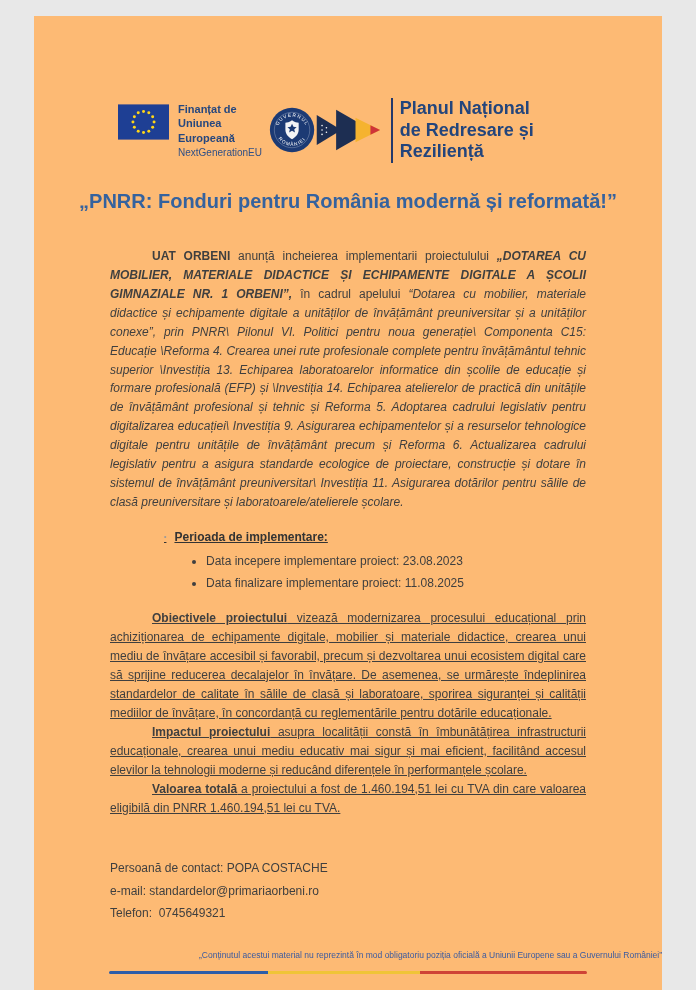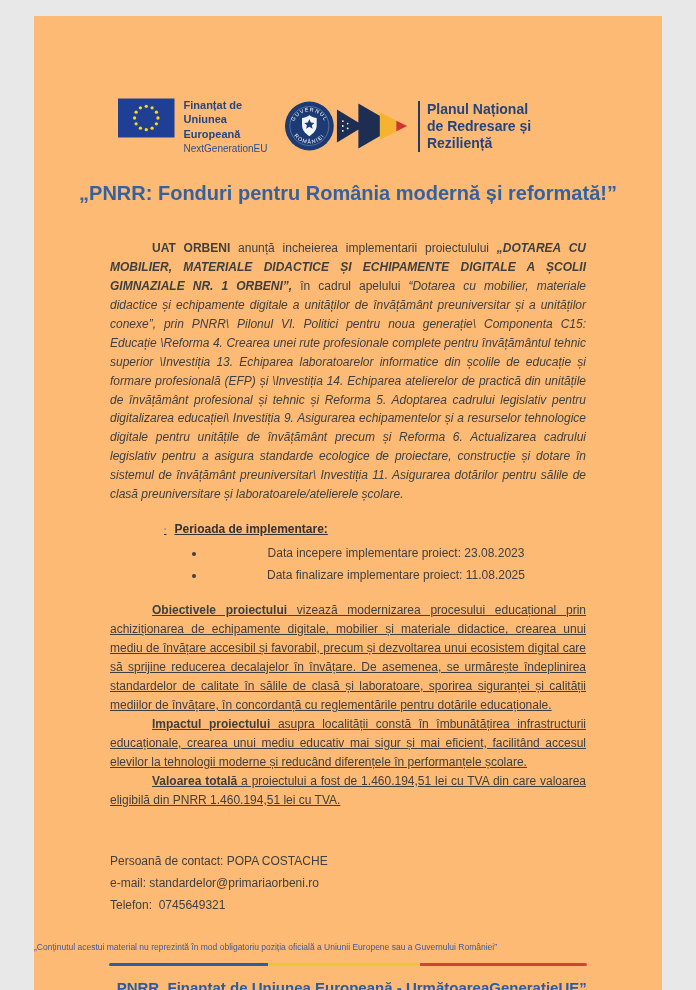--- a/index.html
+++ b/index.html
@@ -7,43 +7,43 @@
     width:628px; height:990px; margin:16px auto; background:#fdba74;
     font-family:"Liberation Sans","DejaVu Sans",sans-serif;
     color:#3f3f3f; position:relative; overflow:hidden; box-sizing:border-box;
   }
   
   .header-row { display:flex; justify-content:space-between; align-items:center; padding:82px 66px 0 84px; }
   .eu-logo { display:flex; gap:9px; align-items:flex-start; }
   .eu-text { font-size:11px; font-weight:700; color:#26477e; line-height:1.3; }
   .eu-text .ngeu { font-weight:400; font-size:10px; color:#2f4f86; margin-top:1px; }
   .pnrr-logo { display:flex; align-items:center; gap:7px; }
-  .pnrr-text { border-left:2px solid #23396b; padding-left:7px; font-size:14px; font-weight:700; color:#23457c; line-height:1.2; }
+  .pnrr-text { border-left:2px solid #23396b; padding-left:7px; font-size:18px; font-weight:700; color:#23457c; line-height:1.2; }
   
   .title { margin:20px 0 0; text-align:center; font-size:19px; font-weight:700; color:#2b4a76; }
   .subtitle { margin:27px 0 0; text-align:center; font-size:20px; font-weight:700; color:#35629e; }
   
   .content { padding:0 76px; font-size:12px; line-height:1.58; text-align:justify; }
   .p1 { margin:34px 0 0; text-indent:42px; }
   .seg-bold { font-weight:700; }
   .seg-bold-italic { font-weight:700; font-style:italic; }
   .seg-italic { font-style:italic; }
   .period { margin-top:16px; text-align:left; }
   .period-heading { margin-left:54px; font-weight:700; color:#333;text-decoration:underline; }
   .period-heading::before { content:"•"; font-size:7px; vertical-align:2px; color:#9a9a9a; margin-right:8px; }
   .period-list { margin:5px 0 0; padding-left:96px; list-style:disc outside; }
-  .period-list li { margin-bottom:3px;text-align:center; }
+  .period-list li { margin-bottom:3px; }
   .para { margin:0; text-indent:42px;text-decoration:underline; }
   .objectives { margin-top:16px; }
   .lead { font-weight:700; }
   
   .contact { margin-top:40px; text-align:left; line-height:1.85; }
   .contact div { white-space:pre-wrap; }
   
-  .disclaimer { margin-top:26px; text-align:left; font-size:8.5px; color:#3a5aa0; }
+  .disclaimer { margin-top:26px; text-align:right; font-size:8.5px; color:#3a5aa0; }
   .divider { margin:11px auto 0; width:478px; height:3px; display:flex; border-radius:2px; overflow:hidden; }
   .divider .seg-b { flex:1.05; background:#2d5da8; }
   .divider .seg-y { flex:1; background:#f0c437; }
   .divider .seg-r { flex:1.1; background:#cf4436; }
   .footer-title { margin-top:13px; text-align:center; font-size:15px; font-weight:700; color:#2d5b9e; }
   .footer-links { margin-top:12px; display:flex; justify-content:center; gap:76px; font-size:10.5px; font-weight:600; color:#2d5b9e; }
 </style>
 </head>
 <body>
 

